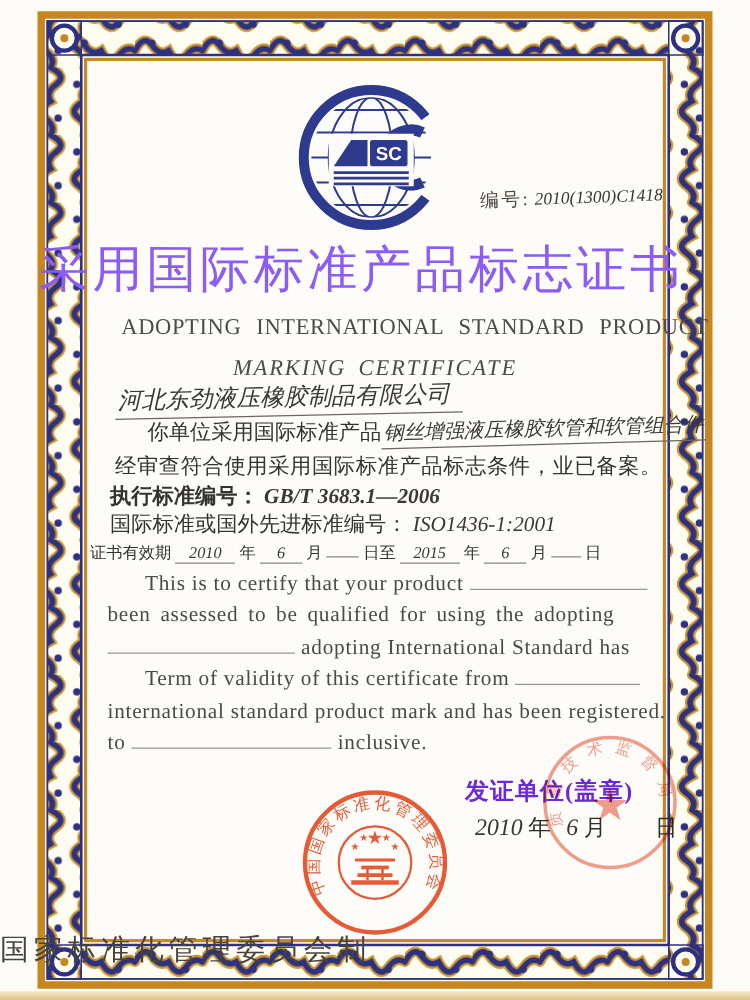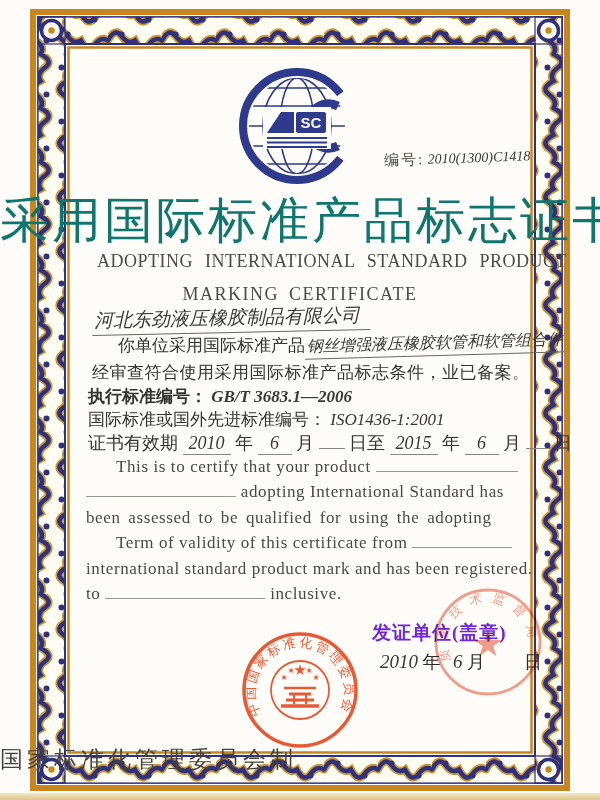--- a/index.html
+++ b/index.html
@@ -3,38 +3,38 @@
 <meta charset="utf-8">
 <style>
   html,body{margin:0;padding:0;background:#f4f2ee;}
   #cert{position:relative;width:600px;height:800px;background:#fdfcf9;overflow:hidden;
         font-family:"Liberation Serif","DejaVu Serif",serif;color:#34322e;}
   .abs{position:absolute;}
   svg{display:block;}
   
   .serial{left:384px;top:148px;width:190px;font-size:14px;color:#4a453f;transform:rotate(-2deg);}
   .serial .lbl{font-size:15px;letter-spacing:2px;}
-  .title-cn{left:0;top:188px;width:578px;text-align:center;font-size:49px;font-weight:400;
-            color:#0f766e;letter-spacing:3px;margin:0;white-space:nowrap;}
+  .title-cn{left:0;top:188px;width:578px;text-align:center;font-size:40px;font-weight:400;
+            color:#8b5cf6;letter-spacing:3px;margin:0;white-space:nowrap;}
   .title-en1{left:0;top:251px;width:600px;text-align:center;font-size:18px;color:#4d4b47;
              letter-spacing:.5px;word-spacing:7px;white-space:nowrap;padding-left:32px;}
   .title-en2{left:0;top:284px;width:600px;text-align:center;font-size:18px;color:#4d4b47;
-             letter-spacing:1.5px;word-spacing:4px;}
+             letter-spacing:1.5px;word-spacing:4px;font-style:italic;}
   .hw{font-style:italic;color:#3b3834;}
   .company{left:92px;top:305px;font-size:19px;border-bottom:1px solid #6b6660;
            padding:0 10px 1px 2px;transform:rotate(-1.2deg);white-space:nowrap;}
   .cnline{font-size:17px;color:#35332f;white-space:nowrap;}
   .intro{left:88px;top:334px;}
   .intro .printed{padding-left:30px;}
   .intro .hwprod{font-size:16px;border-bottom:1px solid #6b6660;padding:0 2px 1px 2px;
                  display:inline-block;transform:rotate(-1.6deg) translateY(-3px);}
   .approval{left:92px;top:361px;letter-spacing:.5px;text-align:center;}
   .stdline1{left:88px;top:385px;font-weight:bold;}
   .stdline2{left:88px;top:408px;}
-  .validity{left:88px;top:431px;font-size:18px;}
+  .validity{left:72px;top:431px;font-size:13px;}
   .hwu{font-style:italic;color:#3b3834;display:inline-block;text-align:center;
        border-bottom:1px solid #8a8680;}
   .blank{display:inline-block;border-bottom:1px solid #8a8680;height:14px;vertical-align:baseline;}
   .eng{left:86px;top:454px;width:438px;font-size:17px;color:#4b4945;line-height:25.4px;
        letter-spacing:.6px;}
   .eng .ln{white-space:nowrap;}
   .eng .ind{padding-left:30px;}
   .eng .blank{border-bottom:1px solid #9a968f;}
   .issuer{left:372px;top:620px;font-size:19px;font-weight:700;color:#6d28d9;letter-spacing:1px;}
   .issuedate{left:380px;top:650px;font-size:18px;color:#2e2c29;}
@@ -230,25 +230,25 @@
     <span>月</span>
     <span class="blank" style="width:24px;"></span>
     <span>日</span>
   </div>
 
   <div class="abs eng">
     <div class="ln ind">
       <span>This is to certify that your product</span>
       <span class="blank" style="width:142px;"></span>
     </div>
+    <div class="ln" style="word-spacing:3px;">been assessed to be qualified for using the adopting</div>
     <div class="ln">
       <span class="blank" style="width:150px;"></span>
       <span>adopting International Standard has</span>
     </div>
-    <div class="ln" style="word-spacing:3px;">been assessed to be qualified for using the adopting</div>
     <div class="ln ind">
       <span>Term of validity of this certificate from</span>
       <span class="blank" style="width:100px;"></span>
     </div>
     <div class="ln">international standard product mark and has been registered.</div>
     <div class="ln">
       <span>to</span>
       <span class="blank" style="width:160px;"></span>
       <span>inclusive.</span>
     </div>

